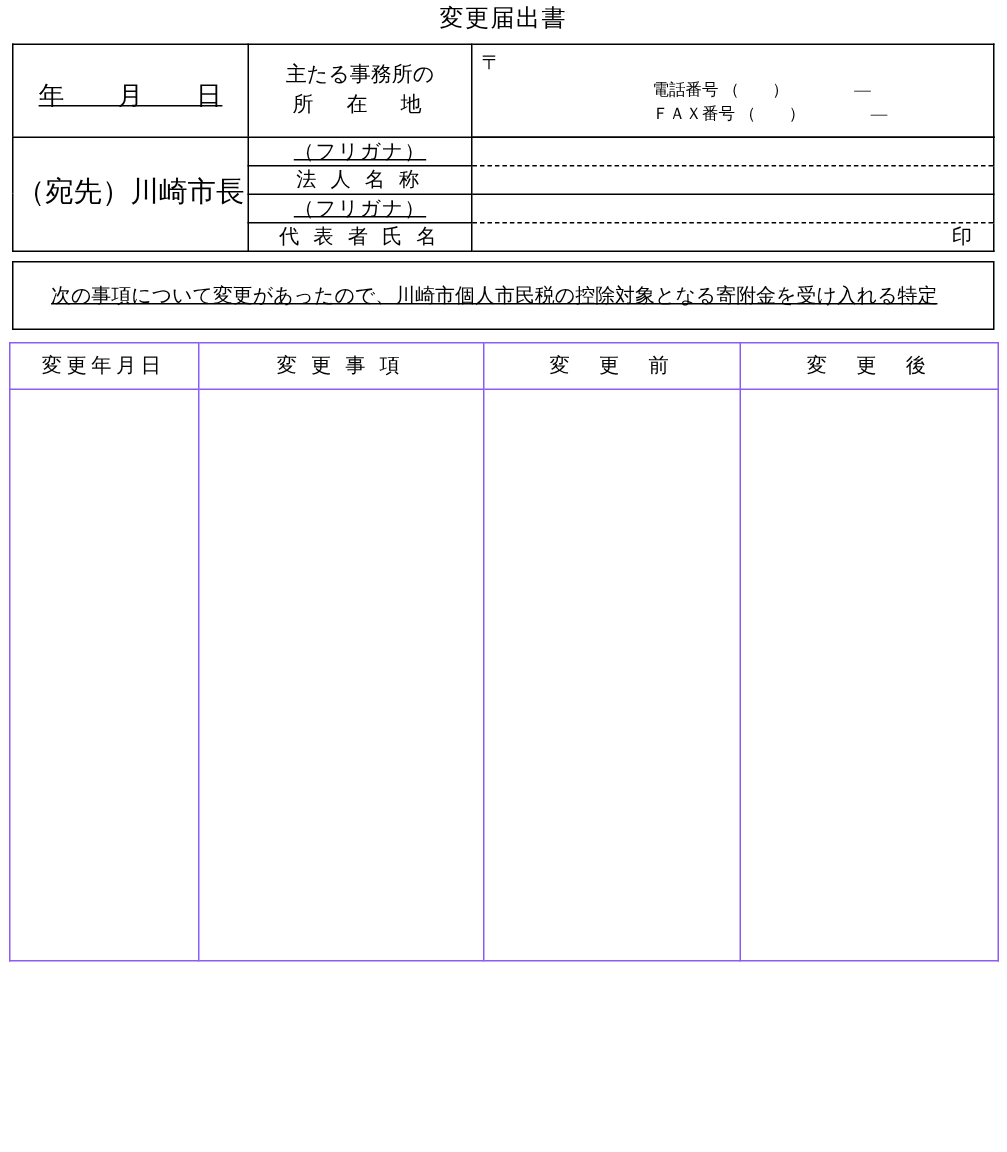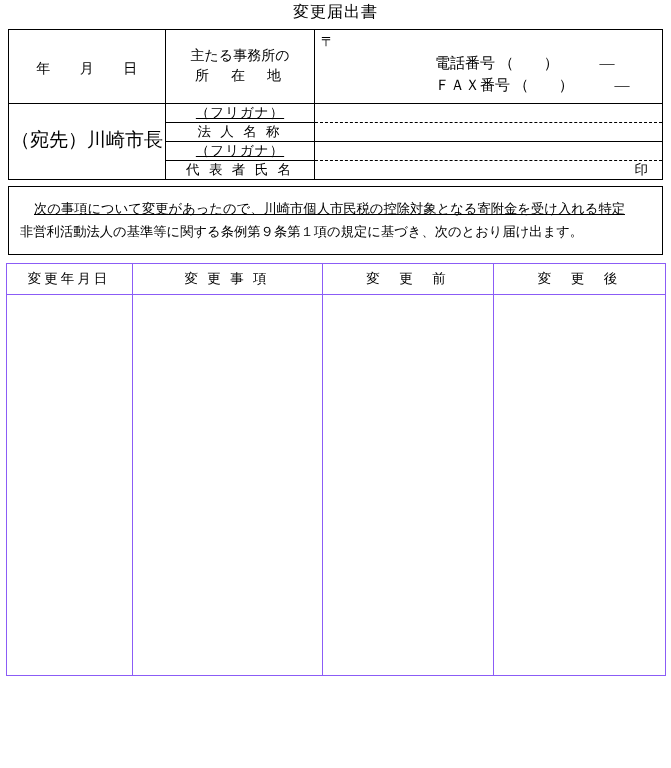--- a/index.html
+++ b/index.html
@@ -58,41 +58,42 @@
   }
   .dashed-top {
     border-top: 1px dashed #000 !important;
   }
   .dashed-bottom {
     border-bottom: 1px dashed #000 !important;
   }
 
   .date-line {
     letter-spacing: 0.5px;
-    font-size: 14px;
+    font-size: 17px;
     padding: 10px 0 4px 0;
+    text-decoration: underline;
   }
   .addressee-line {
     font-size: 19px;
     padding: 8px 0 10px 0;
     text-align: center;
   }
   .office-label-1, .office-label-2 {
     text-align: center;
     font-size: 14px;
   }
   .office-label-1 { padding-top: 7px; padding-bottom: 2px; }
   .office-label-2 { padding-bottom: 7px; letter-spacing: 4px; }
 
   .postal-mark {
     font-size: 13px;
     padding: 3px 0 0 6px;
   }
   .tel-block {
-    font-size: 15px;
+    font-size: 11px;
     line-height: 1.45;
     padding: 2px 0 6px 0;
     padding-left: 120px;
   }
   .tel-row span.dash {
     display: inline-block;
     width: 52px;
     text-align: right;
   }
   .furigana {
@@ -210,21 +211,20 @@
       <td class="cell-value dashed-top seal-cell">
         <span class="seal">印</span>
         <span></span>
       </td>
     </tr>
   </tbody>
     </table>
 
   <div class="body-box">
     <p class="indent">次の事項について変更があったので、川崎市個人市民税の控除対象となる寄附金を受け入れる特定</p>
-    <p>非営利活動法人の基準等に関する条例第９条第１項の規定に基づき、次のとおり届け出ます。</p>
   </div>
 
   <table class="grid-table">
     <thead>
       <tr>
         <th class="col-a">変更年月日</th>
         <th class="col-b">変 更 事 項</th>
         <th class="col-c">変　更　前</th>
         <th class="col-d">変　更　後</th>
       </tr>

